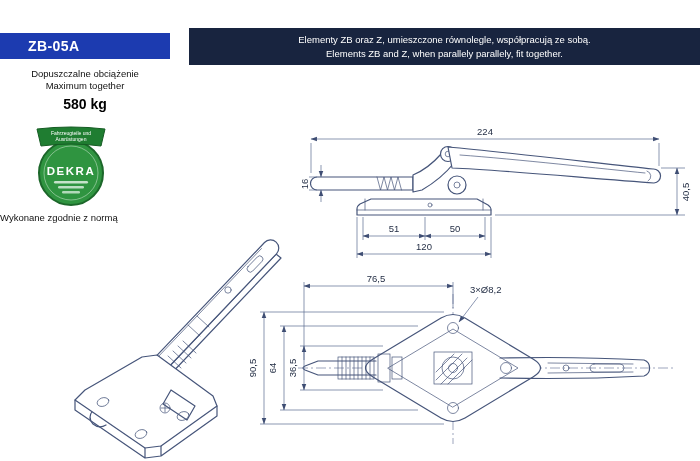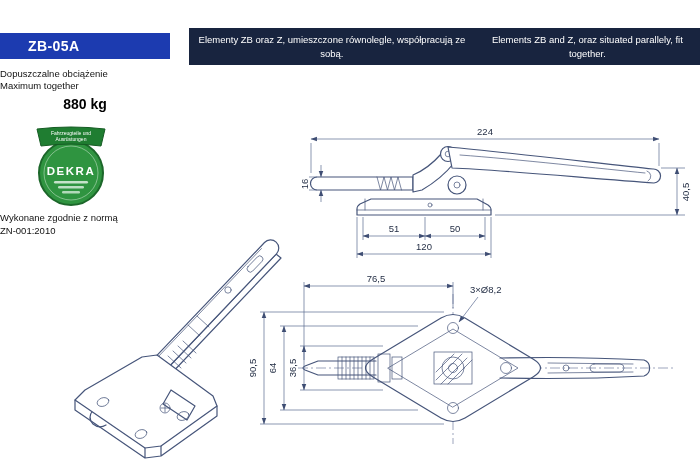--- a/index.html
+++ b/index.html
@@ -5,23 +5,23 @@
   * { margin:0; padding:0; box-sizing:border-box; }
   html,body { width:700px; height:461px; background:#fff; font-family:"Liberation Sans", sans-serif; }
   .page { position:relative; width:700px; height:461px; background:#ffffff; overflow:hidden;margin-top:28px; }
 
   .product-header { position:absolute; left:0; top:5px; width:170px; height:26px;
     background:#1c3bb0; color:#fff; font-size:14px; font-weight:bold;
     display:flex; align-items:center; padding-left:28px; letter-spacing:.4px; }
 
   .note-header { position:absolute; left:189px; top:0; width:511px; height:37px;
     background:#18243f; color:#ffffff; font-size:9.5px; line-height:1.45;
-    display:flex; flex-direction:row; align-items:center; justify-content:center; text-align:center; }
-
-  .cap-block { position:absolute; left:0; top:40px; width:170px; text-align:left;
+    display:flex; flex-direction:column; align-items:center; justify-content:center; text-align:center; }
+
+  .cap-block { position:absolute; left:0; top:40px; width:170px; text-align:center;
     font-size:9.5px; line-height:1.3; color:#111; }
   .cap-value { position:absolute; left:0; top:68px; width:170px; text-align:center;
     font-size:14px; font-weight:bold; color:#000; }
 
   .dekra-badge { position:absolute; left:32px; top:95px; }
 
   .norm-block { position:absolute; left:0; top:184px; width:170px; text-align:left;
     font-size:9.5px; line-height:1.35; color:#111; }
 
   .iso-view  { position:absolute; left:45px;  top:192px; }
@@ -42,44 +42,43 @@
 <body>
 
 <div class="page">
 
   <div class="product-header">
     <span>ZB-05A</span>
   </div>
 
   <div class="note-header">
     <div>Elementy ZB oraz Z, umieszczone równolegle, współpracują ze sobą.</div>
-    <div>Elements ZB and Z, oraz situated parallely, fit together.</div>
+    <div>Elements ZB and Z, when parallely parallely, fit together.</div>
   </div>
 
   <div class="cap-block">
     <div>Dopuszczalne obciążenie</div>
     <div>Maximum together</div>
   </div>
-  <div class="cap-value">880 kg</div>
+  <div class="cap-value">580 kg</div>
 
   <svg class="dekra-badge" width="78" height="88" viewBox="0 0 78 88">
     <circle cx="39" cy="50" r="32" fill="#2f9440" stroke="#1c672a" stroke-width="2"></circle>
     <circle cx="39" cy="50" r="27" fill="none" stroke="#dff0e2" stroke-width="0.8" opacity="0.6"></circle>
     <path d="M5,6 Q39,2 73,6 L69,23 Q39,19 9,23 Z" fill="#1f7d31" stroke="#155c23" stroke-width="1"></path>
     <text class="badge-ribbon-txt" x="39" y="11.5" text-anchor="middle">Fahrzeugteile und</text>
     <text class="badge-ribbon-txt" x="39" y="18" text-anchor="middle">Ausrüstungen</text>
     <text class="badge-name" x="39" y="52" text-anchor="middle">DEKRA</text>
     <rect x="22" y="58" width="34" height="2.4" rx="1.2" fill="#dff0e2" opacity="0.85"></rect>
     <rect x="26" y="63" width="26" height="2.4" rx="1.2" fill="#dff0e2" opacity="0.8"></rect>
     <rect x="30" y="68" width="18" height="2.4" rx="1.2" fill="#dff0e2" opacity="0.75"></rect>
   </svg>
 
   <div class="norm-block">
     <div>Wykonane zgodnie z normą</div>
-    <div>ZN-001:2010</div>
   </div>
 
   <svg class="side-view" width="400" height="145" viewBox="0 0 400 145">
     <defs>
       <marker id="ah" markerWidth="10" markerHeight="8" refX="9" refY="4" orient="auto-start-reverse">
         <path d="M0.5,0.8 L9.5,4 L0.5,7.2 Z" fill="#3e4d73"></path>
       </marker>
     </defs>
 
     <g>

